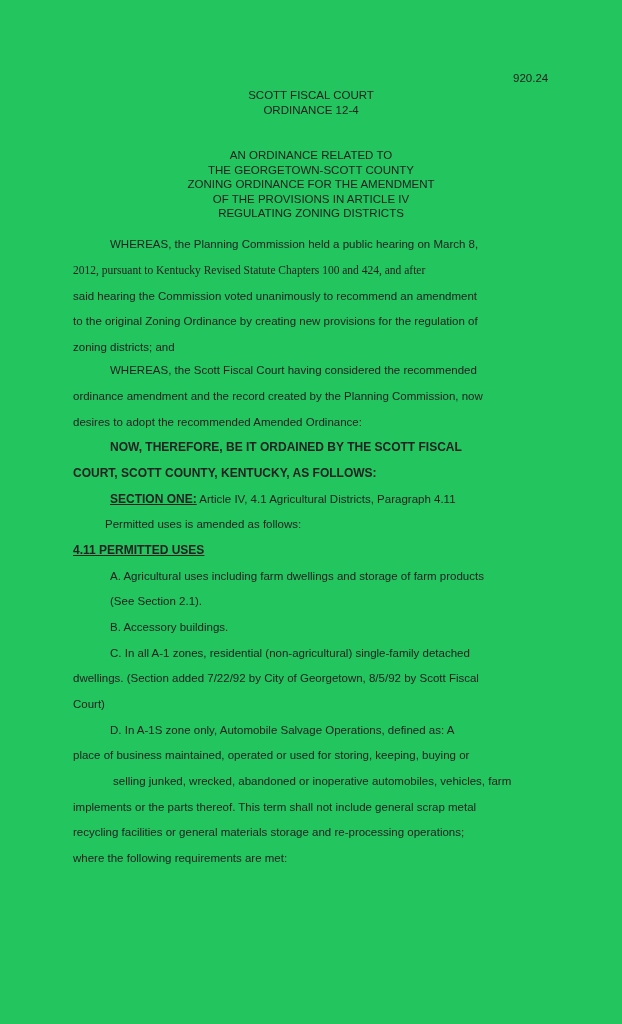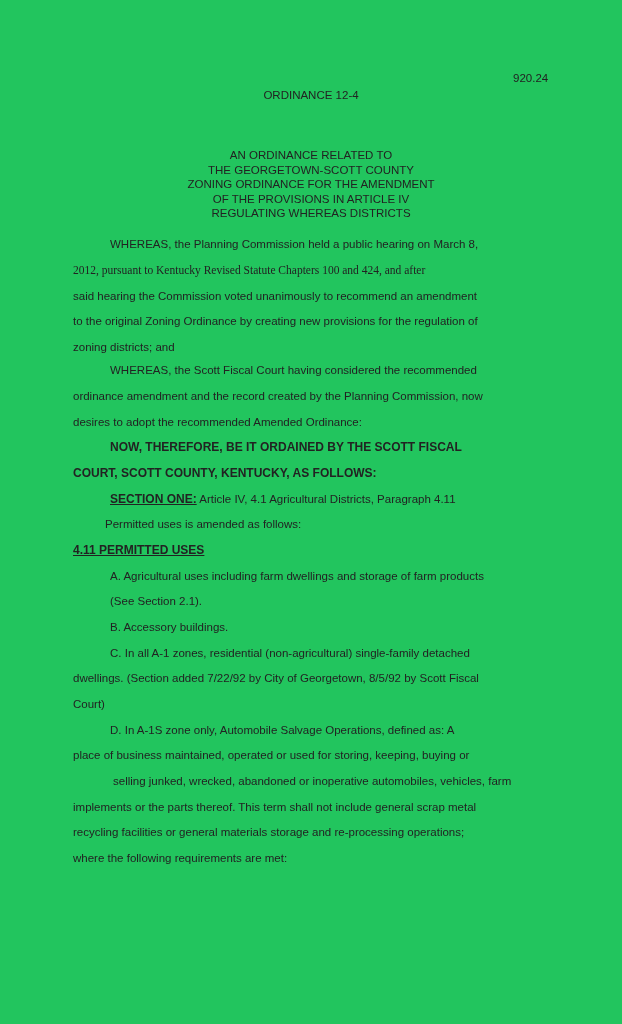--- a/index.html
+++ b/index.html
@@ -52,29 +52,30 @@
     .underline { text-decoration: underline; }
   </style>
 </head>
 <body>
 
 <div class="page">
 
   <div class="page-number">920.24</div>
 
   <div class="heading-block heading-1">
+    <span class="hl">SCOTT FISCAL COURT</span>
     <span class="hl">ORDINANCE 12-4</span>
   </div>
 
   <div class="heading-block heading-2">
     <span class="hl">AN ORDINANCE RELATED TO</span>
     <span class="hl">THE GEORGETOWN-SCOTT COUNTY</span>
     <span class="hl">ZONING ORDINANCE FOR THE AMENDMENT</span>
     <span class="hl">OF THE PROVISIONS IN ARTICLE IV</span>
-    <span class="hl">REGULATING WHEREAS DISTRICTS</span>
+    <span class="hl">REGULATING ZONING DISTRICTS</span>
   </div>
 
   <div class="line indent" style="top:237px;">WHEREAS, the Planning Commission held a public hearing on March 8,</div>
   <div class="line" style="top:263px;font-family:Liberation Serif, serif;">2012, pursuant to Kentucky Revised Statute Chapters 100 and 424, and after</div>
   <div class="line" style="top:289px;">said hearing the Commission voted unanimously to recommend an amendment</div>
   <div class="line" style="top:314px;">to the original Zoning Ordinance by creating new provisions for the regulation of</div>
   <div class="line" style="top:340px;">zoning districts; and</div>
 
   <div class="line indent" style="top:363px;">WHEREAS, the Scott Fiscal Court having considered the recommended</div>
   <div class="line" style="top:389px;">ordinance amendment and the record created by the Planning Commission, now</div>

